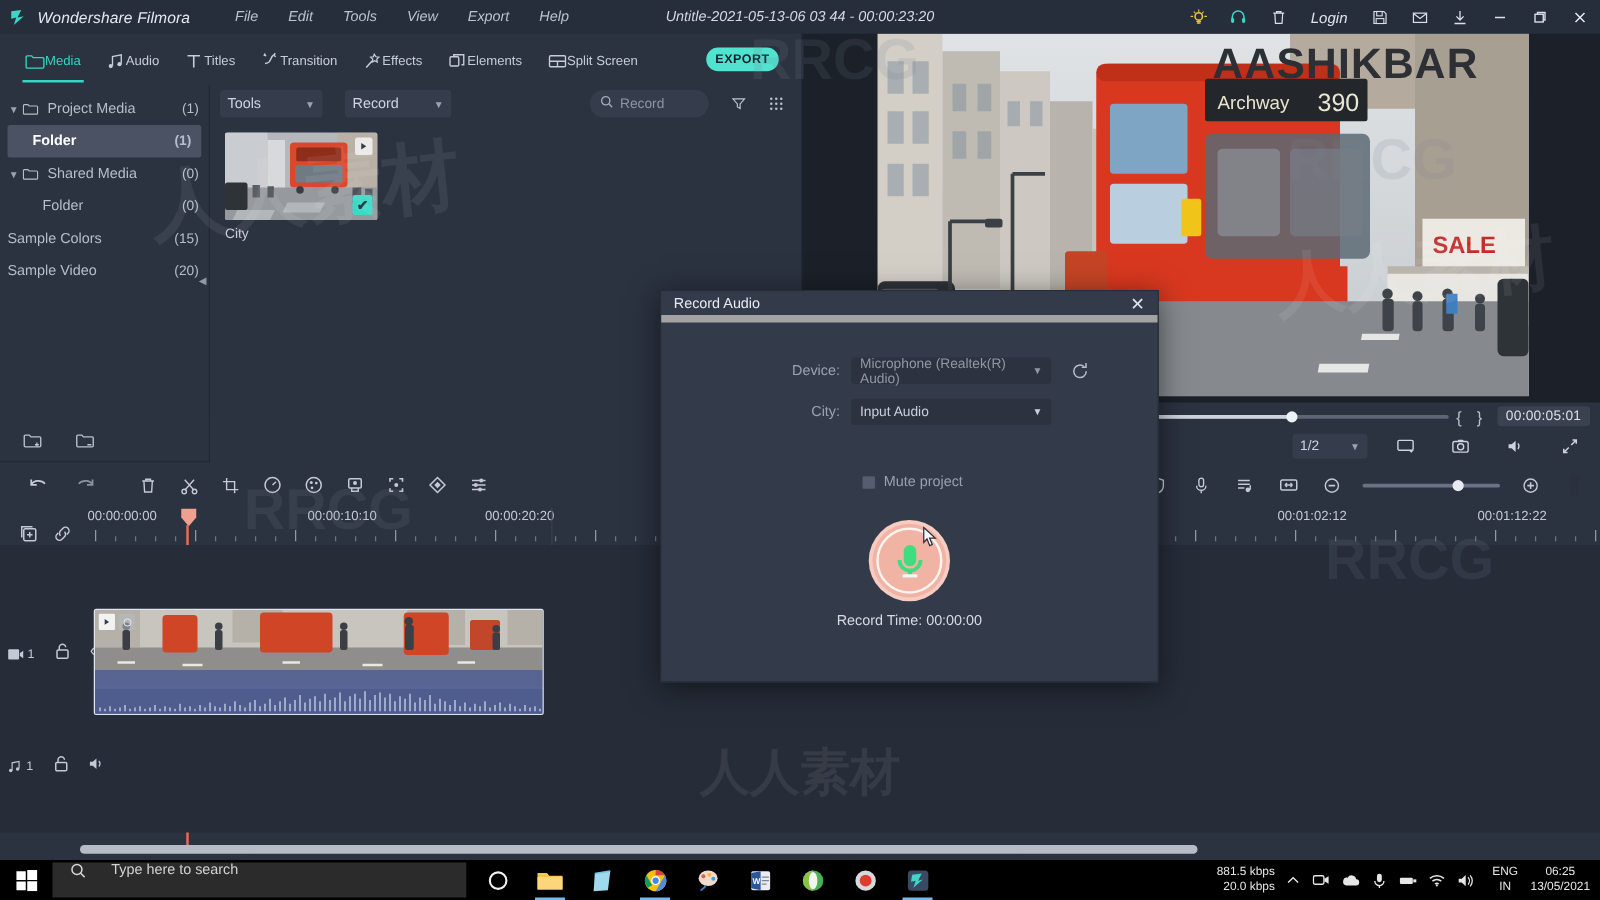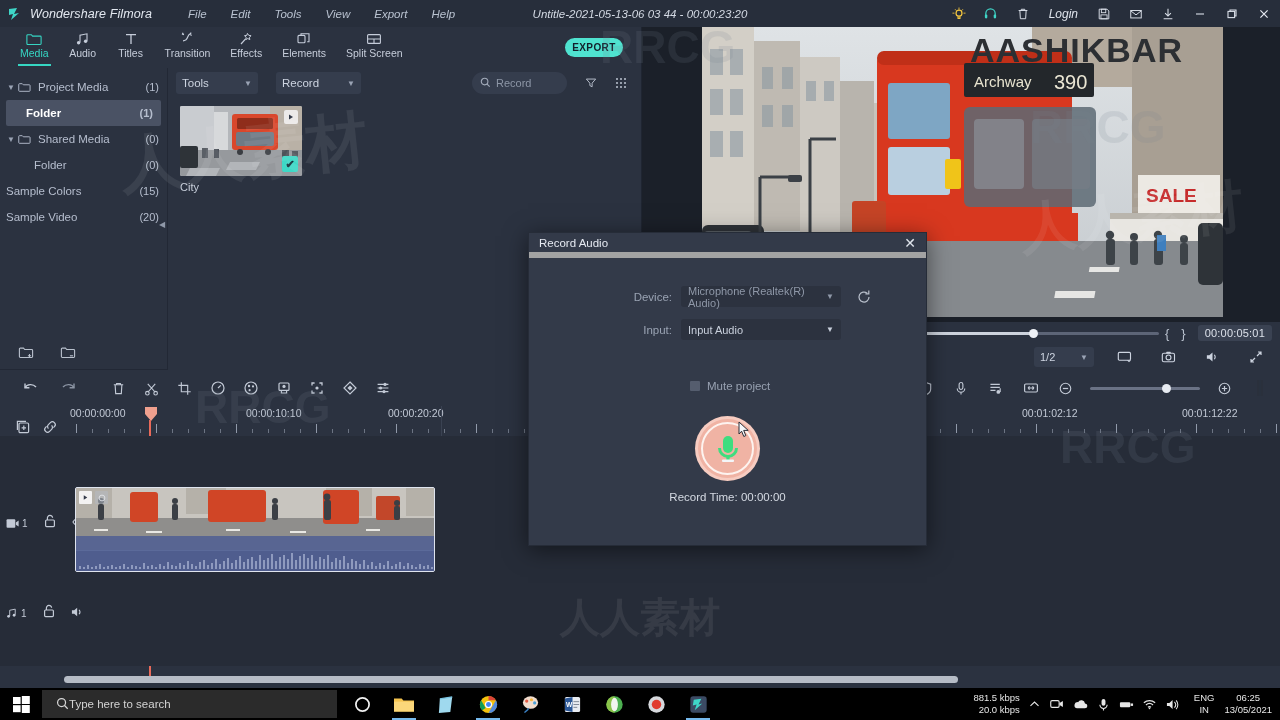--- a/index.html
+++ b/index.html
@@ -30,21 +30,21 @@
   .tb-btn { width:32px; height:27px; display:flex; align-items:center; justify-content:center; cursor:default;}
   .tb-login { font-size:12px; color:#dfe4ec; padding:0 10px; height:27px; display:flex; align-items:center;}
 
   
   .ribbon {
     position:absolute; left:0; top:27px; width:701px; height:41px;
     background:#2b3240; display:flex; align-items:flex-start; padding-left:10px;
   }
   .ribbon-tab {
     width:auto; min-width:48px; padding:0 10px; height:41px;
-    display:flex; flex-direction:column; align-items:center; justify-content:flex-start;
+    display:flex; flex-direction:row; align-items:center; justify-content:flex-start;
     font-size:10.5px; color:#c6cdda; cursor:default; position:relative; padding-top:3px;
   }
   .ribbon-tab .ri { height:17px; display:flex; align-items:center; justify-content:center; }
   .ribbon-tab.active { color:#36d6c3; }
   .ribbon-tab.active .underline {
     position:absolute; bottom:2px; left:8px; right:8px; height:2px; background:#36d6c3;
   }
   .export-btn {
     position:absolute; left:565px; top:38px; width:58px; height:19px;
     background:#4fe3d0; color:#13202c; font-size:10px; font-weight:bold;
@@ -229,22 +229,22 @@
   }
   .cursor-arrow { position:absolute; left:738px; top:421px; width:11px; height:16px; z-index:60;}
 
   
   .taskbar {
     position:absolute; left:0; top:688px; width:1280px; height:32px; background:#000;
     display:flex; align-items:center;
   }
   .start-btn { width:42px;height:32px;display:flex;align-items:center;justify-content:center;}
   .tb-search {
-    width:295px; height:28px; background:#2b2b2b; display:flex; align-items:center;
-    padding-left:14px; gap:0; font-size:11.5px; color:#d3d3d3;
+    width:331px; height:28px; background:#2b2b2b; display:flex; align-items:flex-start;
+    padding-left:14px; gap:20px; font-size:11.5px; color:#d3d3d3;
   }
   .tb-apps { display:flex; align-items:center; gap:0; margin-left:4px; }
   .tb-app { width:42px;height:32px;display:flex;align-items:center;justify-content:center; position:relative;}
   .tb-app .uline { position:absolute; bottom:0; left:9px; right:9px; height:2px; background:#76b9ed;}
   .tray { position:absolute; right:0; top:0; height:32px; display:flex; align-items:center; gap:6px; padding-right:6px;}
   .net-speed { font-size:9.5px; color:#e6e6e6; text-align:right; line-height:12px;}
   .tray-ico { width:17px; display:flex; align-items:center; justify-content:center; }
   .lang { font-size:9.5px; color:#e6e6e6; text-align:center; line-height:12px; padding:0 4px;}
   .clock { font-size:9.5px; color:#e6e6e6; text-align:center; line-height:12px; padding-right:2px;}
 
@@ -1048,21 +1048,21 @@
           <span style="font-size:8px">▼</span>
         </div>
         <div class="refresh-btn">
           <svg width="16" height="16" viewBox="0 0 16 16">
               <path d="M13 8a5 5 0 11-1.8-3.8" fill="none" stroke="#b8bfcb" stroke-width="1.2"></path>
               <path d="M12.8 1.4v3.4h-3.4" fill="none" stroke="#b8bfcb" stroke-width="1.2"></path>
             </svg>
         </div>
       </div>
       <div class="form-row">
-        <div class="form-label">Input:</div>
+        <div class="form-label">City:</div>
         <div class="form-ctrl enabled">
           <span>Input Audio</span>
           <span style="font-size:8px">▼</span>
         </div>
       </div>
       <div class="check-row">
         <span class="checkbox"></span>
         <span class="check-label">Mute project</span>
       </div>
       <div class="rec-wrap">

